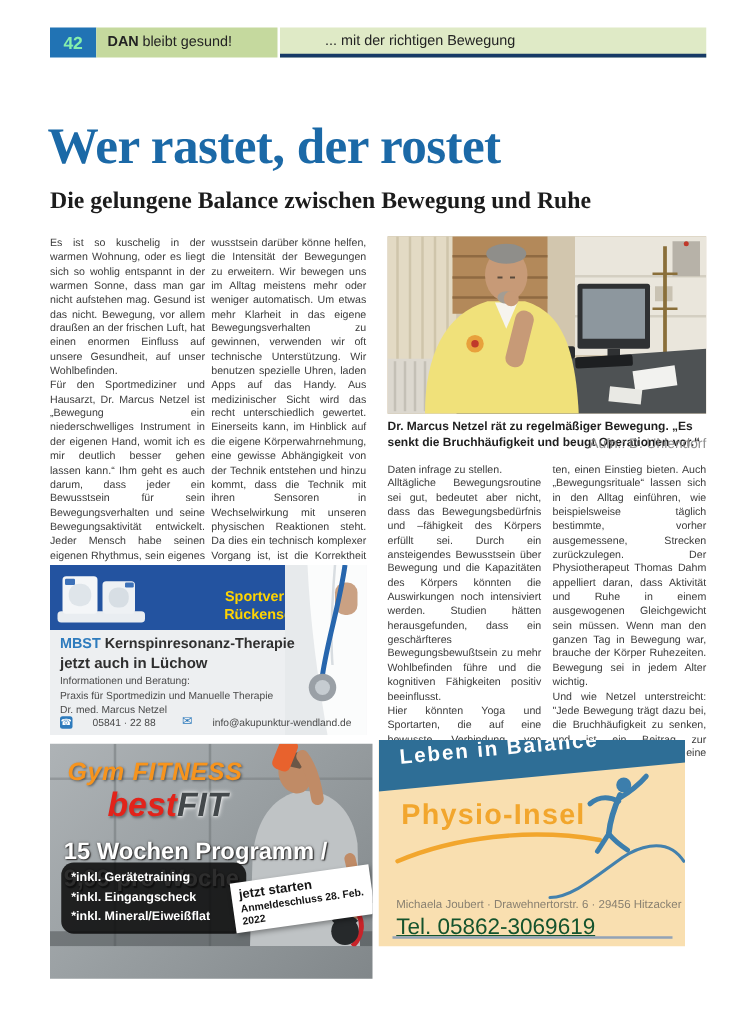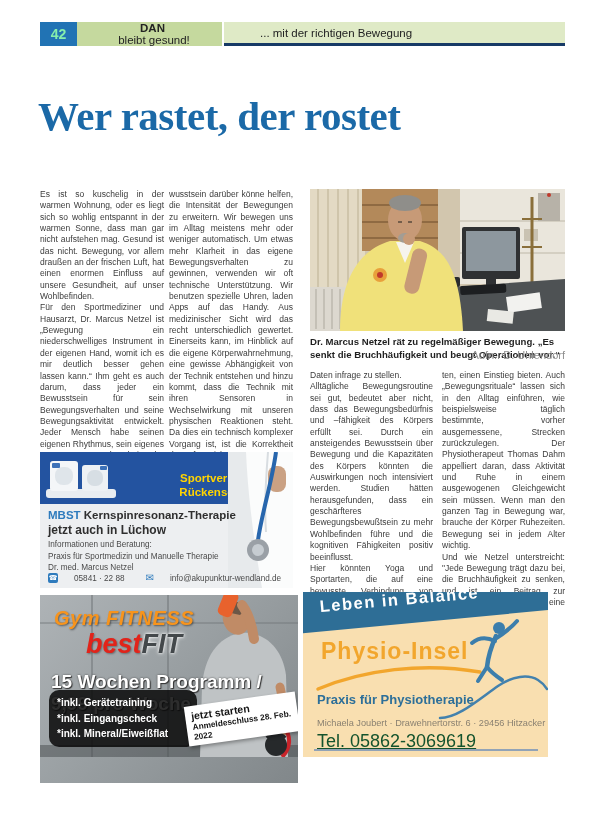--- a/index.html
+++ b/index.html
@@ -3,21 +3,21 @@
 <meta charset="utf-8">
 <style>
   html,body{margin:0;padding:0;background:#fff;}
   .page{position:relative;width:600px;height:813px;background:#ffffff;
         font-family:"Liberation Sans",sans-serif;overflow:hidden;color:#3b3b3b;}
 
   
   .pagenum{position:absolute;left:40px;top:22px;width:37px;height:24px;background:#2173b4;
            color:#86efac;font-weight:bold;font-size:14px;display:flex;align-items:center;justify-content:center;}
   .hband1{position:absolute;left:77px;top:22px;width:145px;height:24px;background:#c5d99e;
-          color:#232323;font-size:11.5px;display:flex;align-items:center;padding-left:9px;box-sizing:border-box;flex-direction:column;}
+          color:#232323;font-size:11.5px;display:flex;align-items:center;padding-left:9px;box-sizing:border-box;}
   .hband1 b{margin-right:3px;}
   .hband2{position:absolute;left:224px;top:22px;width:341px;height:24px;background:#dfeac6;
           border-bottom:3px solid #173a66;color:#232323;font-size:11.5px;display:flex;align-items:center;
           padding-left:36px;box-sizing:border-box;}
 
   
   .headline{position:absolute;left:38px;top:92px;font-family:"Liberation Serif",serif;font-weight:bold;
             font-size:41px;color:#1b69a7;letter-spacing:-0.5px;}
   .subhead{position:absolute;left:40px;top:150px;font-family:"Liberation Serif",serif;font-weight:bold;
            font-size:19px;color:#1c1c1c;}
@@ -91,20 +91,21 @@
   <div class="pagenum">42</div>
   <div class="hband1">
     <b>DAN</b>
     <span>bleibt gesund!</span>
   </div>
   <div class="hband2">
     <span>... mit der richtigen Bewegung</span>
   </div>
 
   <div class="headline">Wer rastet, der rostet</div>
+  <div class="subhead">Die gelungene Balance zwischen Bewegung und Ruhe</div>
 
   <div class="bodycol" id="col1">
     <p>Es ist so kuschelig in der warmen Wohnung, oder es liegt sich so wohlig entspannt in der warmen Sonne, dass man gar nicht aufstehen mag. Gesund ist das nicht. Bewegung, vor allem draußen an der frischen Luft, hat einen enormen Einfluss auf unsere Gesundheit, auf unser Wohlbefinden.</p>
     <p>Für den Sportmediziner und Hausarzt, Dr. Marcus Netzel ist „Bewegung ein niederschwelliges Instrument in der eigenen Hand, womit ich es mir deutlich besser gehen lassen kann.“ Ihm geht es auch darum, dass jeder ein Bewusstsein für sein Bewegungsverhalten und seine Bewegungsaktivität entwickelt. Jeder Mensch habe seinen eigenen Rhythmus, sein eigenes Tempo – auch bei der Bewegung. Ein Be-</p>
   </div>
   <div class="bodycol" id="col2">
     <p>wusstsein darüber könne helfen, die Intensität der Bewegungen zu erweitern. Wir bewegen uns im Alltag meistens mehr oder weniger automatisch. Um etwas mehr Klarheit in das eigene Bewegungsverhalten zu gewinnen, verwenden wir oft technische Unterstützung. Wir benutzen spezielle Uhren, laden Apps auf das Handy. Aus medizinischer Sicht wird das recht unterschiedlich gewertet. Einerseits kann, im Hinblick auf die eigene Körperwahrnehmung, eine gewisse Abhängigkeit von der Technik entstehen und hinzu kommt, dass die Technik mit ihren Sensoren in Wechselwirkung mit unseren physischen Reaktionen steht. Da dies ein technisch komplexer Vorgang ist, ist die Korrektheit der aufgezeichneten</p>
   </div>
   <div class="bodycol" id="col3">
     <p>Daten infrage zu stellen.</p>
@@ -256,19 +257,18 @@
     <svg class="physio-art" width="245" height="165" viewBox="0 0 245 165">
       <path d="M15,97 C60,78 120,70 177,80" stroke="#f2a62d" stroke-width="3.5" fill="none" stroke-linecap="round"></path>
       <path d="M137,126 C155,126 175,108 195,94 C210,84 225,82 235,88 C240,91 242,94 244,97" stroke="#4381ad" stroke-width="2.5" fill="none" stroke-linecap="round"></path>
       <circle cx="196" cy="36" r="6" fill="#3c7eac"></circle>
       <path d="M193,44 C188,55 185,65 184,75" stroke="#3c7eac" stroke-width="4.5" fill="none" stroke-linecap="round"></path>
       <path d="M192,47 C200,42 208,36 214,29" stroke="#3c7eac" stroke-width="4" fill="none" stroke-linecap="round"></path>
       <path d="M192,49 C184,45 176,45 169,51" stroke="#3c7eac" stroke-width="4" fill="none" stroke-linecap="round"></path>
       <path d="M184,75 L175,89" stroke="#3c7eac" stroke-width="4" fill="none" stroke-linecap="round"></path>
       <path d="M184,75 C188,80 193,84 199,88" stroke="#3c7eac" stroke-width="4" fill="none" stroke-linecap="round"></path>
     </svg>
-    <div class="physio-sub">Praxis für Physiotherapie</div>
     <div class="physio-addr">Michaela Joubert · Drawehnertorstr. 6 · 29456 Hitzacker</div>
     <div class="physio-tel">Tel. 05862-3069619</div>
     <div class="physio-rule"></div>
   </div>
 
 </div>
 
 </body></html>

